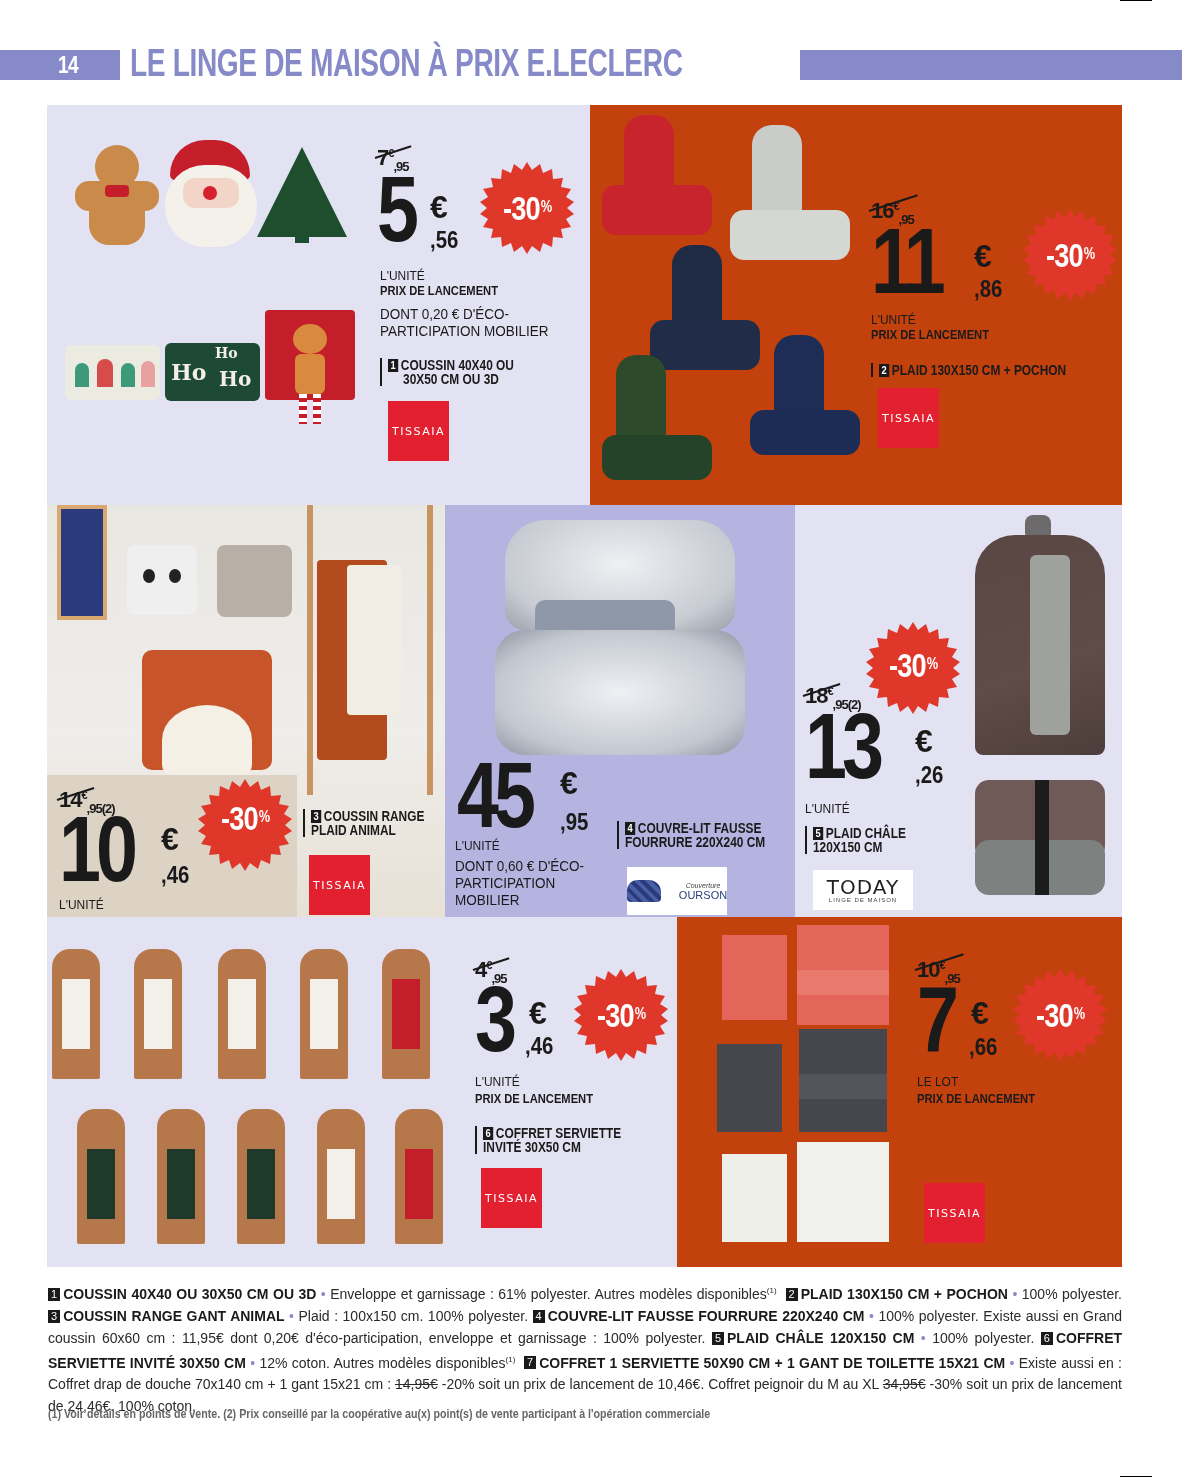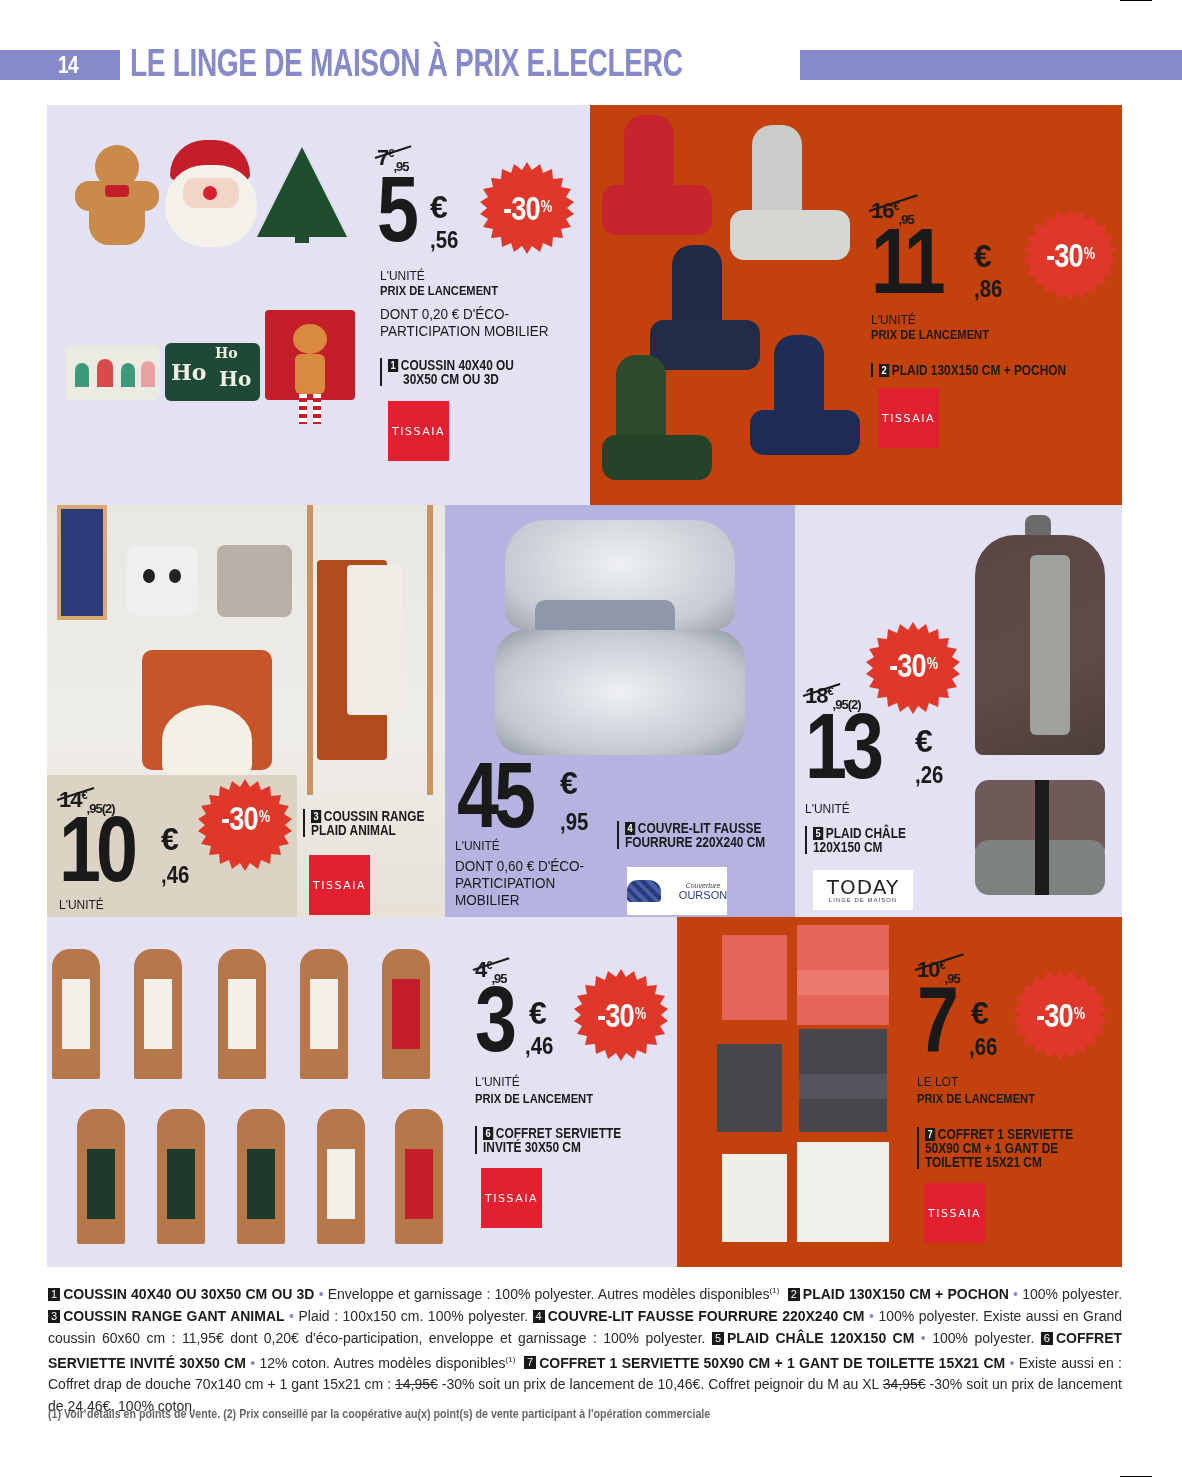--- a/index.html
+++ b/index.html
@@ -374,29 +374,26 @@
   <div class="badge" style="left:335px; top:50px;">
     <svg width="96" height="96" viewBox="0 0 96 96">
         <polygon fill="#e0372b" points="48,2 53,10 61,4 64,13 73,9 74,19 84,18 82,27 92,29 87,37 95,42 88,48 95,54 87,59 92,67 82,69 84,78 74,77 73,87 64,83 61,92 53,86 48,94 43,86 35,92 32,83 23,87 22,77 12,78 14,69 4,67 9,59 1,54 8,48 1,42 9,37 4,29 14,27 12,18 22,19 23,9 32,13 35,4 43,10"></polygon>
       </svg>
     <div class="badge-text">
         <span class="inner"><span>-30</span><span class="pct">%</span></span>
       </div>
   </div>
   <div class="unit-lbl" style="left:240px; top:157px;">LE LOT</div>
   <div class="launch-lbl" style="left:240px; top:174px;">PRIX DE LANCEMENT</div>
-  <div class="prod-title" style="left:240px; top:210px;">
-    <span class="inner"><span class="num-box">7</span><span>COFFRET 1 SERVIETTE</span><br><span>50X90 CM + 1 GANT DE</span><br><span>TOILETTE 15X21 CM</span></span>
-  </div>
   <div class="brand-tissaia" style="left:247px; top:266px;">TISSAIA</div>
 </div>
 
 <div class="desc">
-  <span class="num-box">1</span><b>COUSSIN 40X40 OU 30X50 CM OU 3D</b> <span class="dot">•</span> <span>Enveloppe et garnissage : 100% polyester. Autres modèles disponibles</span><sup>(1)</sup>&nbsp;
+  <span class="num-box">1</span><b>COUSSIN 40X40 OU 30X50 CM OU 3D</b> <span class="dot">•</span> <span>Enveloppe et garnissage : 61% polyester. Autres modèles disponibles</span><sup>(1)</sup>&nbsp;
   <span class="num-box">2</span><b>PLAID 130X150 CM + POCHON</b> <span class="dot">•</span> <span>100% polyester.</span>
   <span class="num-box">3</span><b>COUSSIN RANGE GANT ANIMAL</b> <span class="dot">•</span> <span>Plaid : 100x150 cm. 100% polyester.</span>
   <span class="num-box">4</span><b>COUVRE-LIT FAUSSE FOURRURE 220X240 CM</b> <span class="dot">•</span> <span>100% polyester. Existe aussi en Grand coussin 60x60 cm : 11,95€ dont 0,20€ d'éco-participation, enveloppe et garnissage : 100% polyester.</span>
   <span class="num-box">5</span><b>PLAID CHÂLE 120X150 CM</b> <span class="dot">•</span> <span>100% polyester.</span>
   <span class="num-box">6</span><b>COFFRET SERVIETTE INVITÉ 30X50 CM</b> <span class="dot">•</span> <span>12% coton. Autres modèles disponibles</span><sup>(1)</sup>&nbsp;
-  <span class="num-box">7</span><b>COFFRET 1 SERVIETTE 50X90 CM + 1 GANT DE TOILETTE 15X21 CM</b> <span class="dot">•</span> <span>Existe aussi en : Coffret drap de douche 70x140 cm + 1 gant 15x21 cm : </span><s>14,95€</s><span> -30% soit un prix de lancement de 10,46€. Coffret peignoir du M au XL </span><s>34,95€</s><span> -30% soit un prix de lancement de 24,46€. 100% coton.</span>
+  <span class="num-box">7</span><b>COFFRET 1 SERVIETTE 50X90 CM + 1 GANT DE TOILETTE 15X21 CM</b> <span class="dot">•</span> <span>Existe aussi en : Coffret drap de douche 70x140 cm + 1 gant 15x21 cm : </span><s>14,95€</s><span> -20% soit un prix de lancement de 10,46€. Coffret peignoir du M au XL </span><s>34,95€</s><span> -30% soit un prix de lancement de 24,46€. 100% coton.</span>
 </div>
 
 <div class="notes">(1) Voir détails en points de vente. (2) Prix conseillé par la coopérative au(x) point(s) de vente participant à l'opération commerciale</div>
 
 </body></html>

